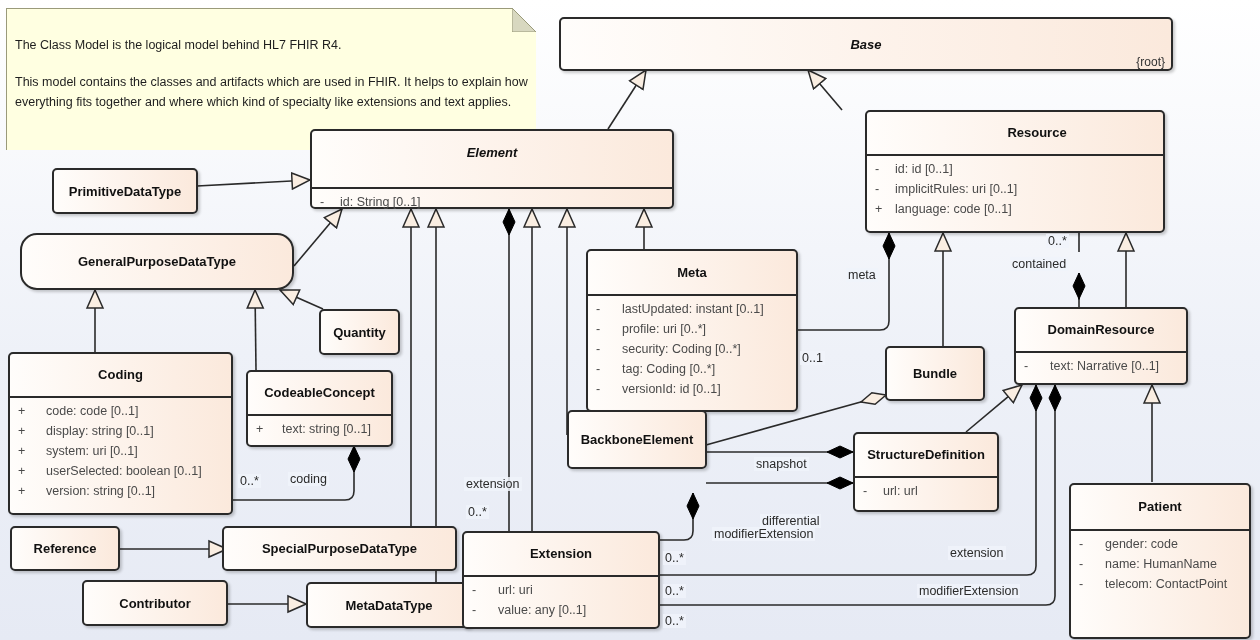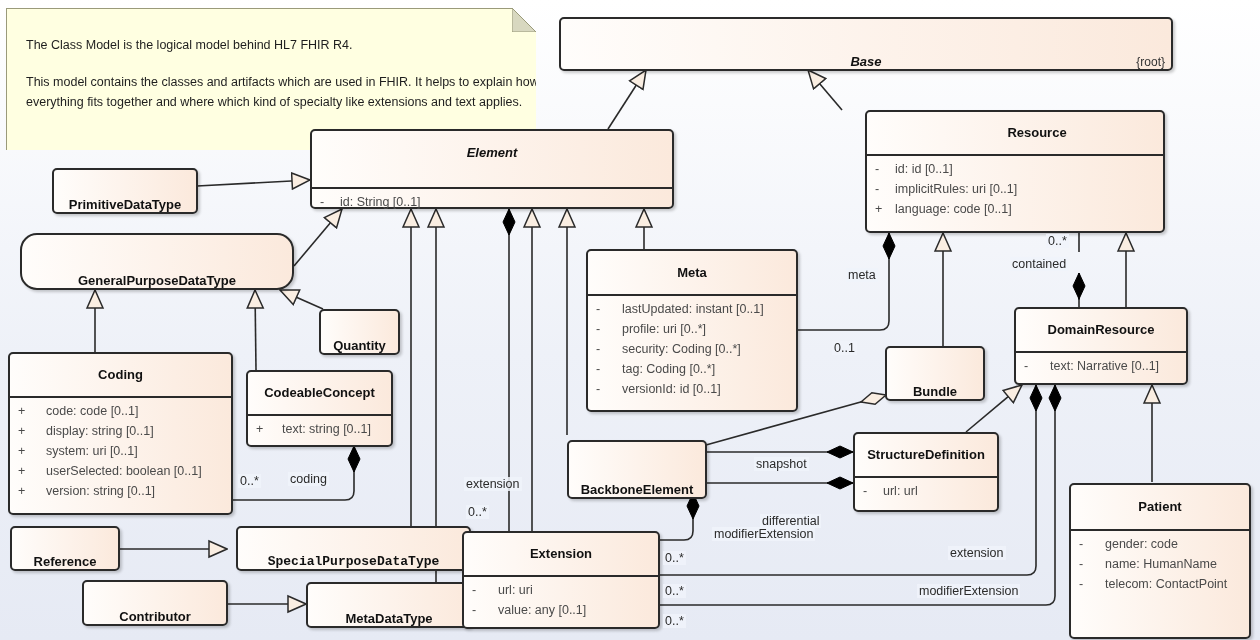--- a/index.html
+++ b/index.html
@@ -2,35 +2,35 @@
 <html><head>
 <meta charset="utf-8">
 <style>
   html, body { margin:0; padding:0; }
   body { width:1260px; height:640px; overflow:hidden; font-family:"Liberation Sans", sans-serif; }
   #canvas { position:relative; width:1260px; height:640px;
     background: linear-gradient(180deg, #ffffff 0%, #eef1f8 55%, #e6eaf4 100%); }
   svg#lines { position:absolute; left:0; top:0; width:1260px; height:640px; }
   .note { position:absolute; left:6px; top:8px; width:530px; height:142px; background:#ffffe1;
     border:1px solid #9a9a7a; box-shadow:2px 2px 2px rgba(0,0,0,0.25);
-    clip-path: polygon(0 0, 506px 0, 530px 24px, 530px 142px, 0 142px); padding-left: 11px; }
+    clip-path: polygon(0 0, 506px 0, 530px 24px, 530px 142px, 0 142px); }
   .note p { margin:0; font-size:12.5px; color:#1e1e1e; line-height:20px; padding-left:8px; }
   .note .p1 { position:absolute; top:26px; }
   .note .p2 { position:absolute; top:63px; width:515px; }
   .fold { position:absolute; left:512px; top:8px; width:24px; height:24px; }
   .cls { position:absolute; box-sizing:border-box; border:2px solid #2a2a2a; border-radius:5px;
     background: linear-gradient(90deg, #fffdfb 0%, #fbe9dc 100%);
     box-shadow:2px 2px 3px rgba(0,0,0,0.2); }
   .cls .name { font-weight:bold; font-size:13px; color:#111; text-align:center; }
   .cls .name.abstract { font-style:italic; }
   .cls .attrs { border-top:2px solid #2a2a2a; padding:3px 0 2px 0; }
   .cls .attr { font-size:12.5px; color:#4a4a4a; height:20px; line-height:20px; white-space:nowrap; position:relative; }
   .cls .attr .vis { position:absolute; left:8px; }
   .cls .attr .txt { position:absolute; left:28px; }
-  .simple { display:flex; align-items:flex-end; justify-content:center; }
+  .simple { display:flex; align-items:center; justify-content:center; }
   .lbl { position:absolute; font-size:12.5px; color:#2a2a2a; background:rgba(240,243,250,0.85); padding:0 2px; white-space:nowrap; }
   .root { position:absolute; font-size:12px; color:#333; }
 </style>
 </head>
 <body>
 
 <div id="canvas">
 
 <svg id="lines" xmlns="http://www.w3.org/2000/svg">
   <defs>
@@ -189,21 +189,21 @@
           <span class="vis">+</span>
           <span class="txt" style="left:34px">text: string [0..1]</span>
         </div>
   </div>
 </div>
 
 <div class="cls simple" style="left:10px;top:526px;width:110px;height:45px;">
   <div class="name">Reference</div>
 </div>
 
-<div class="cls simple" style="left:236px;top:526px;width:235px;height:45px;font-family:Liberation Mono, monospace;">
+<div class="cls simple" style="left:222px;top:526px;width:235px;height:45px;">
   <div class="name">SpecialPurposeDataType</div>
 </div>
 
 <div class="cls simple" style="left:82px;top:580px;width:146px;height:46px;">
   <div class="name">Contributor</div>
 </div>
 
 <div class="cls simple" style="left:306px;top:582px;width:166px;height:46px;">
   <div class="name">MetaDataType</div>
 </div>
@@ -227,21 +227,21 @@
           <span class="vis">-</span>
           <span class="txt" style="left:34px">tag: Coding [0..*]</span>
         </div>
     <div class="attr">
           <span class="vis">-</span>
           <span class="txt" style="left:34px">versionId: id [0..1]</span>
         </div>
   </div>
 </div>
 
-<div class="cls simple" style="left:567px;top:440px;width:140px;height:59px;">
+<div class="cls simple" style="left:567px;top:410px;width:140px;height:59px;">
   <div class="name">BackboneElement</div>
 </div>
 
 <div class="cls" style="left:462px;top:531px;width:198px;height:98px;">
   <div class="name" style="height:42px;line-height:42px;">Extension</div>
   <div class="attrs">
     <div class="attr">
           <span class="vis">-</span>
           <span class="txt" style="left:34px">url: uri</span>
         </div>
@@ -290,21 +290,21 @@
     <div class="attr">
           <span class="vis">-</span>
           <span class="txt" style="left:34px">telecom: ContactPoint</span>
         </div>
   </div>
 </div>
 
 <span class="lbl" style="left:238px;top:474px;">0..*</span>
 <span class="lbl" style="left:288px;top:472px;">coding</span>
 <span class="lbl" style="left:846px;top:268px;">meta</span>
-<span class="lbl" style="left:800px;top:341px;margin-left:32px;">0..1</span>
+<span class="lbl" style="left:800px;top:351px;">0..1</span>
 <span class="lbl" style="left:1046px;top:234px;">0..*</span>
 <span class="lbl" style="left:1010px;top:257px;">contained</span>
 <span class="lbl" style="left:464px;top:477px;">extension</span>
 <span class="lbl" style="left:466px;top:505px;">0..*</span>
 <span class="lbl" style="left:712px;top:527px;">modifierExtension</span>
 <span class="lbl" style="left:754px;top:457px;">snapshot</span>
 <span class="lbl" style="left:760px;top:490px;margin-top:24px;">differential</span>
 <span class="lbl" style="left:948px;top:546px;">extension</span>
 <span class="lbl" style="left:917px;top:584px;">modifierExtension</span>
 <span class="lbl" style="left:663px;top:551px;">0..*</span>

